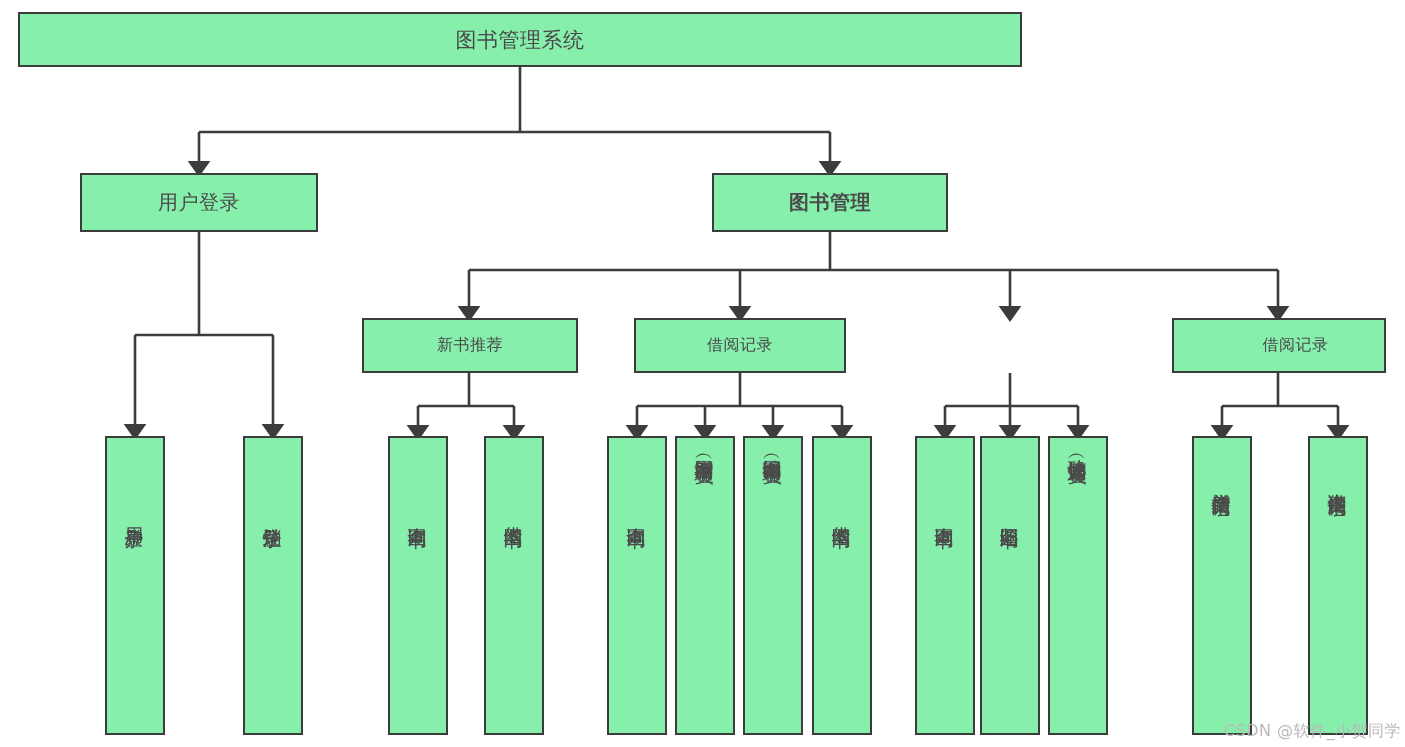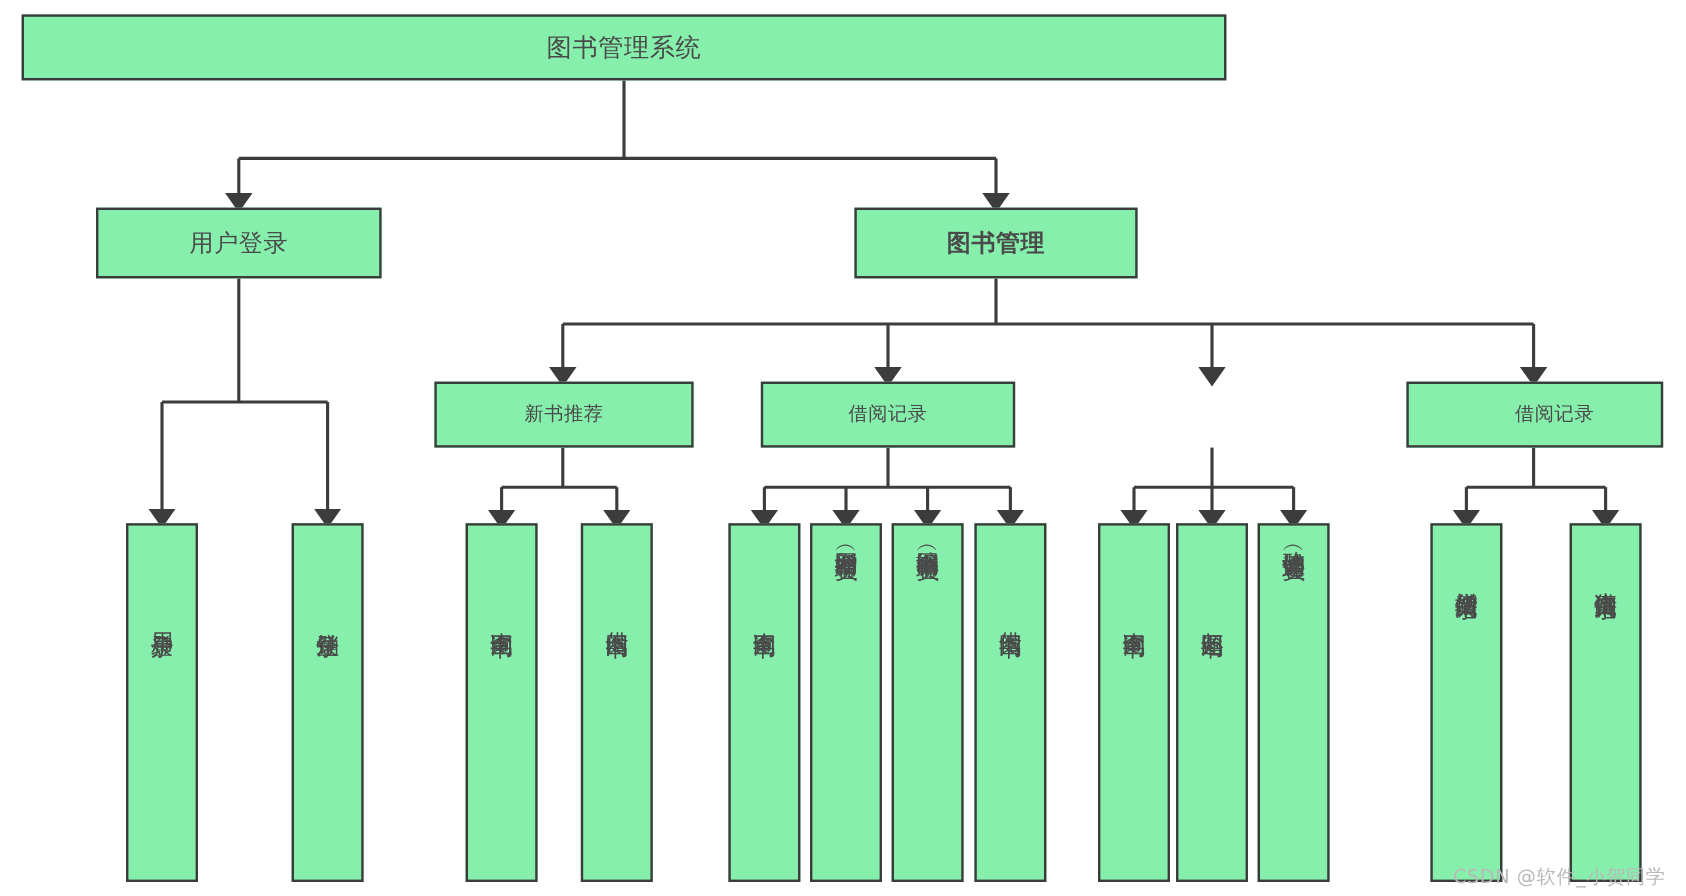--- a/index.html
+++ b/index.html
@@ -59,21 +59,21 @@
     text-align: start;
   }
   .node.leaf.mid .label {
     margin-top: 68px;
   }
   .node.leaf.mid3 .label {
     margin-top: 34px;
   }
   .watermark {
     position: absolute;
-    right: 17px;
+    right: 4px;
     bottom: 5px;
     font-size: 16px;
     color: #b9b9b9;
     white-space: nowrap;
     letter-spacing: 0.5px;
   }
 </style>
 </head>
 <body>
 

